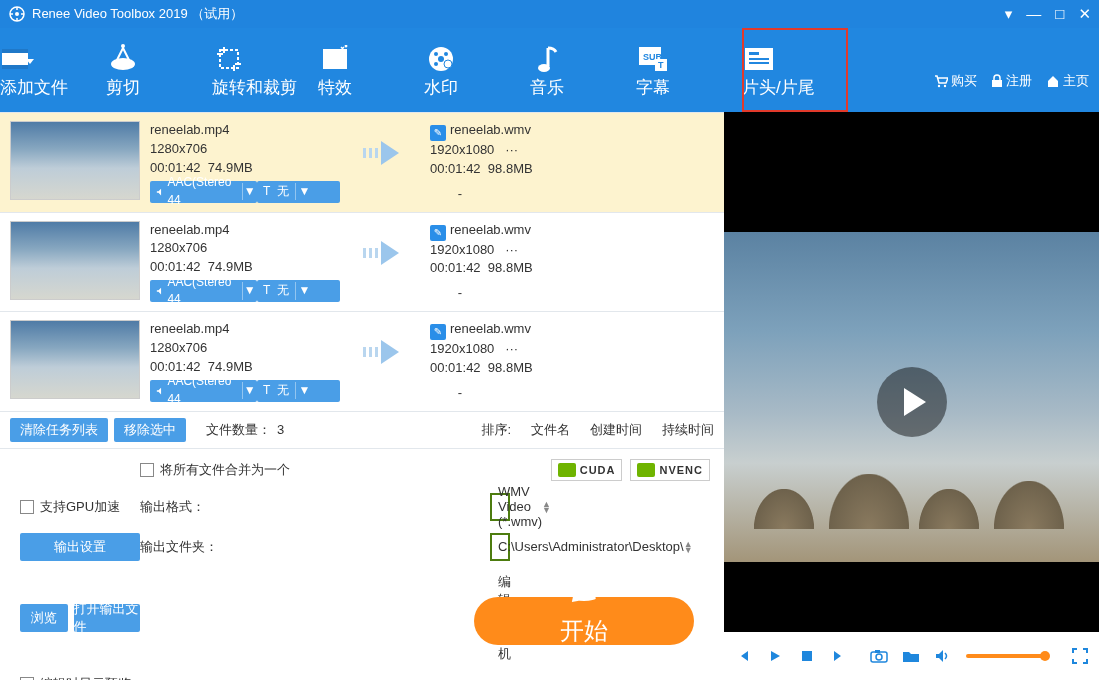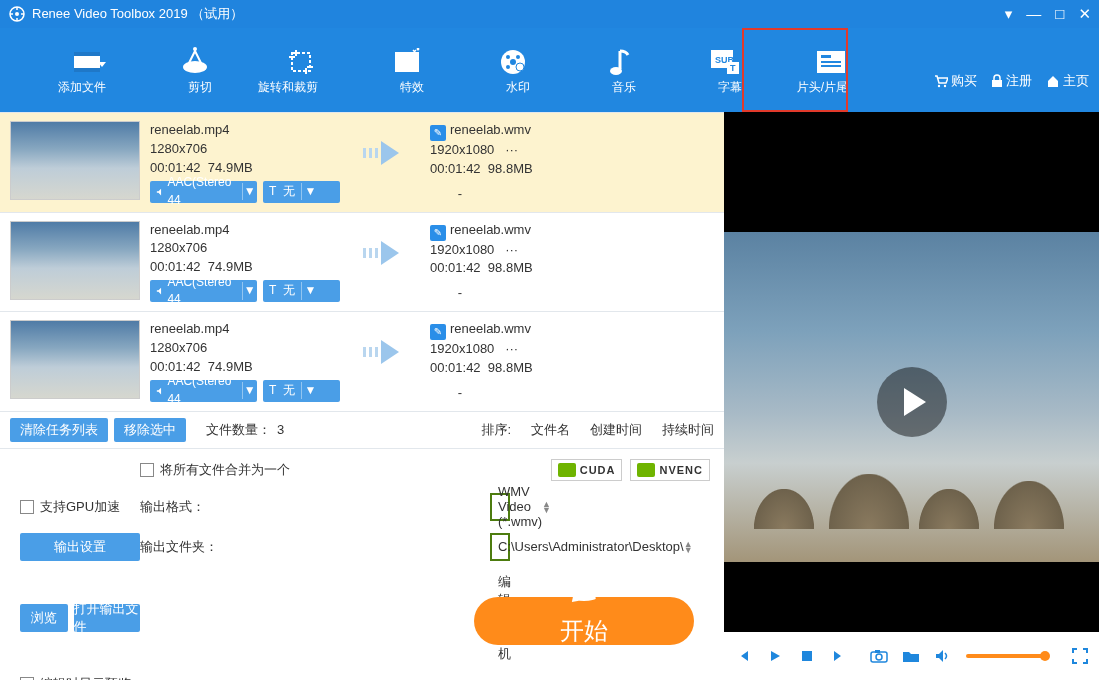--- a/index.html
+++ b/index.html
@@ -3,42 +3,42 @@
 <meta charset="utf-8">
 <style>
 * { margin: 0; padding: 0; box-sizing: border-box; font-family: "Microsoft YaHei", Arial, sans-serif; }
 body { width: 1099px; height: 680px; background: #fff; overflow: hidden; font-size: 13px; }
 .titlebar { height: 28px; background: #2084de; color: #fff; display: flex; align-items: center; padding: 0 8px; }
 .titlebar .logo { width: 18px; height: 18px; margin-right: 6px; display:flex;align-items:center;justify-content:center; }
 .titlebar .title { font-size: 13px; }
 .winbtns { margin-left: auto; display: flex; gap: 14px; }
 .winbtns span { cursor: pointer; font-size: 15px; }
 .toolbar { height: 84px; background: #2187e0; color: #fff; display: flex; align-items: center; position: relative; }
-.tbtn { width: 106px; height: 84px; display: flex; flex-direction: column; align-items: flex-end; justify-content: center; cursor: pointer; position: relative; }
+.tbtn { width: 106px; height: 84px; display: flex; flex-direction: column; align-items: flex-start; justify-content: center; cursor: pointer; position: relative; }
 .tbtn.selected { outline: 2px solid #e23a2b; outline-offset: -2px; }
 .tbtn .ic { width: 34px; height: 34px; display: flex; align-items: center; justify-content: center; }
-.tbtn .lbl { font-size: 12px; }
+.tbtn .lbl { font-size: 17px; }
 .rightlinks { position: absolute; right: 10px; top: 44px; display: flex; gap: 14px; color: #fff; font-size: 13px; }
 .rightlinks span { display: inline-flex; align-items: center; gap: 3px; cursor: pointer; }
 .body { display: flex; height: 568px; }
 .left { width: 724px; display: flex; flex-direction: column; }
 .right { width: 375px; background: #000; display: flex; flex-direction: column; }
 .list { flex: 0 0 auto; overflow: hidden; }
 .row { display: flex; padding: 8px 10px; border-top: 1px solid #e2e7ec; }
 .row.sel { background: #fdf3cf; }
 .thumb { width: 130px; height: 79px; background: linear-gradient(180deg,#4f7ba6 0%, #87a7c0 35%, #becdd8 60%, #d6d7cf 100%); border:1px solid #ccc; position:relative; flex-shrink:0; }
 .meta { margin-left: 10px; width: 190px; color: #333; font-size: 13px; line-height: 1.45; }
 .arrow { width: 90px; display: flex; align-items: flex-start; justify-content: center; padding-top: 20px; }
 .arrowshape { width: 44px; height: 24px; position:relative; }
 .arrowshape::before{content:'';position:absolute;left:0;top:7px;width:20px;height:10px;background:repeating-linear-gradient(90deg,#b9d6ef 0 3px,transparent 3px 6px);}
 .arrowshape::after{content:'';position:absolute;left:18px;top:0;border-left:18px solid #9bc6ec;border-top:12px solid transparent;border-bottom:12px solid transparent;}
 .outmeta { color: #333; font-size: 13px; line-height: 1.45; width: 240px; }
 .outmeta .fn { color: #333; }
 .editicon { display:inline-block;width:16px;height:16px;background:#2a8ee8;color:#fff;font-size:10px;text-align:center;line-height:16px;border-radius:2px;margin-right:4px;vertical-align:-2px;}
-.pillrow{display:flex;gap:6px;margin-top:3px;}
+.pillrow{display:flex;margin-top:3px;}
 .pill{height:22px;background:#4a9ee7;color:#fff;font-size:12px;display:flex;align-items:center;border-radius:2px;cursor:pointer;}
 .pill .txt{padding:0 6px;display:flex;align-items:center;gap:3px;}
 .pill .drp{width:18px;display:flex;align-items:center;justify-content:center;border-left:1px solid rgba(255,255,255,.4);}
 .pill.w1{width:110px;}
 .pill.w2{width:86px;align-items:center;}
 .listctrl{display:flex;align-items:center;gap:6px;padding:6px 10px;border-top:1px solid #e2e7ec;font-size:13px;color:#333;}
 .btnblue{background:#4a9ee7;color:#fff;padding:3px 10px;border-radius:2px;cursor:pointer;font-size:13px;}
 .sortlinks{margin-left:auto;display:flex;gap:20px;color:#333;}
 .sortlinks span{cursor:pointer;}
 .bottom{padding:10px 20px 0 20px;border-top:1px solid #e2e7ec;color:#333;font-size:13px;display:grid;grid-template-columns:120px 350px 20px 200px;row-gap:12px;align-items:center;}

